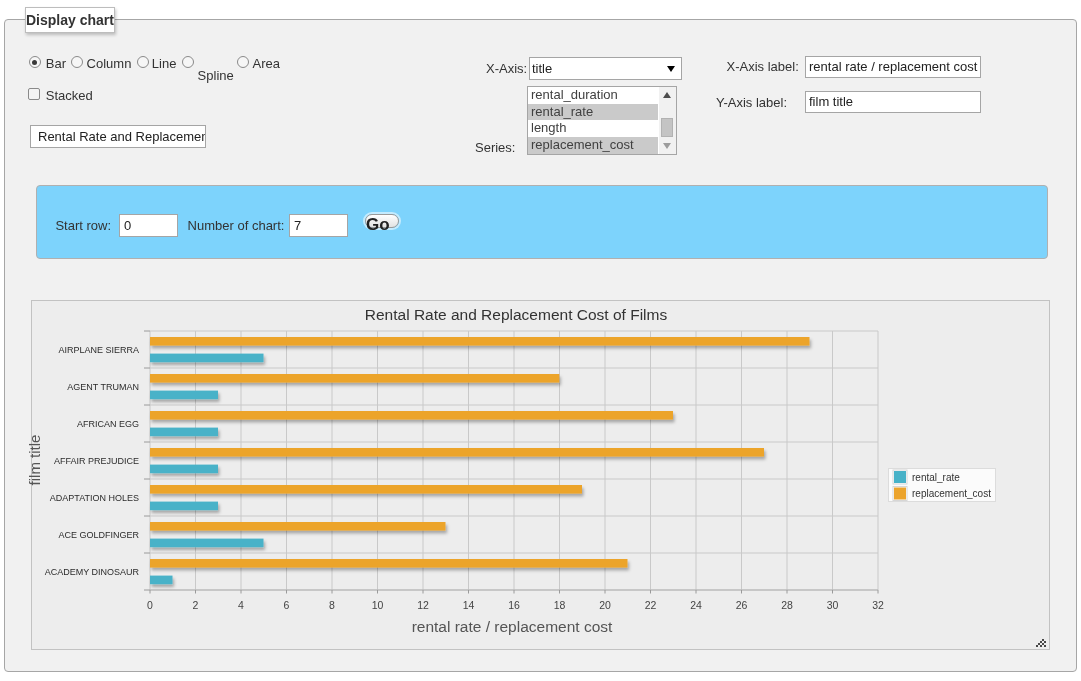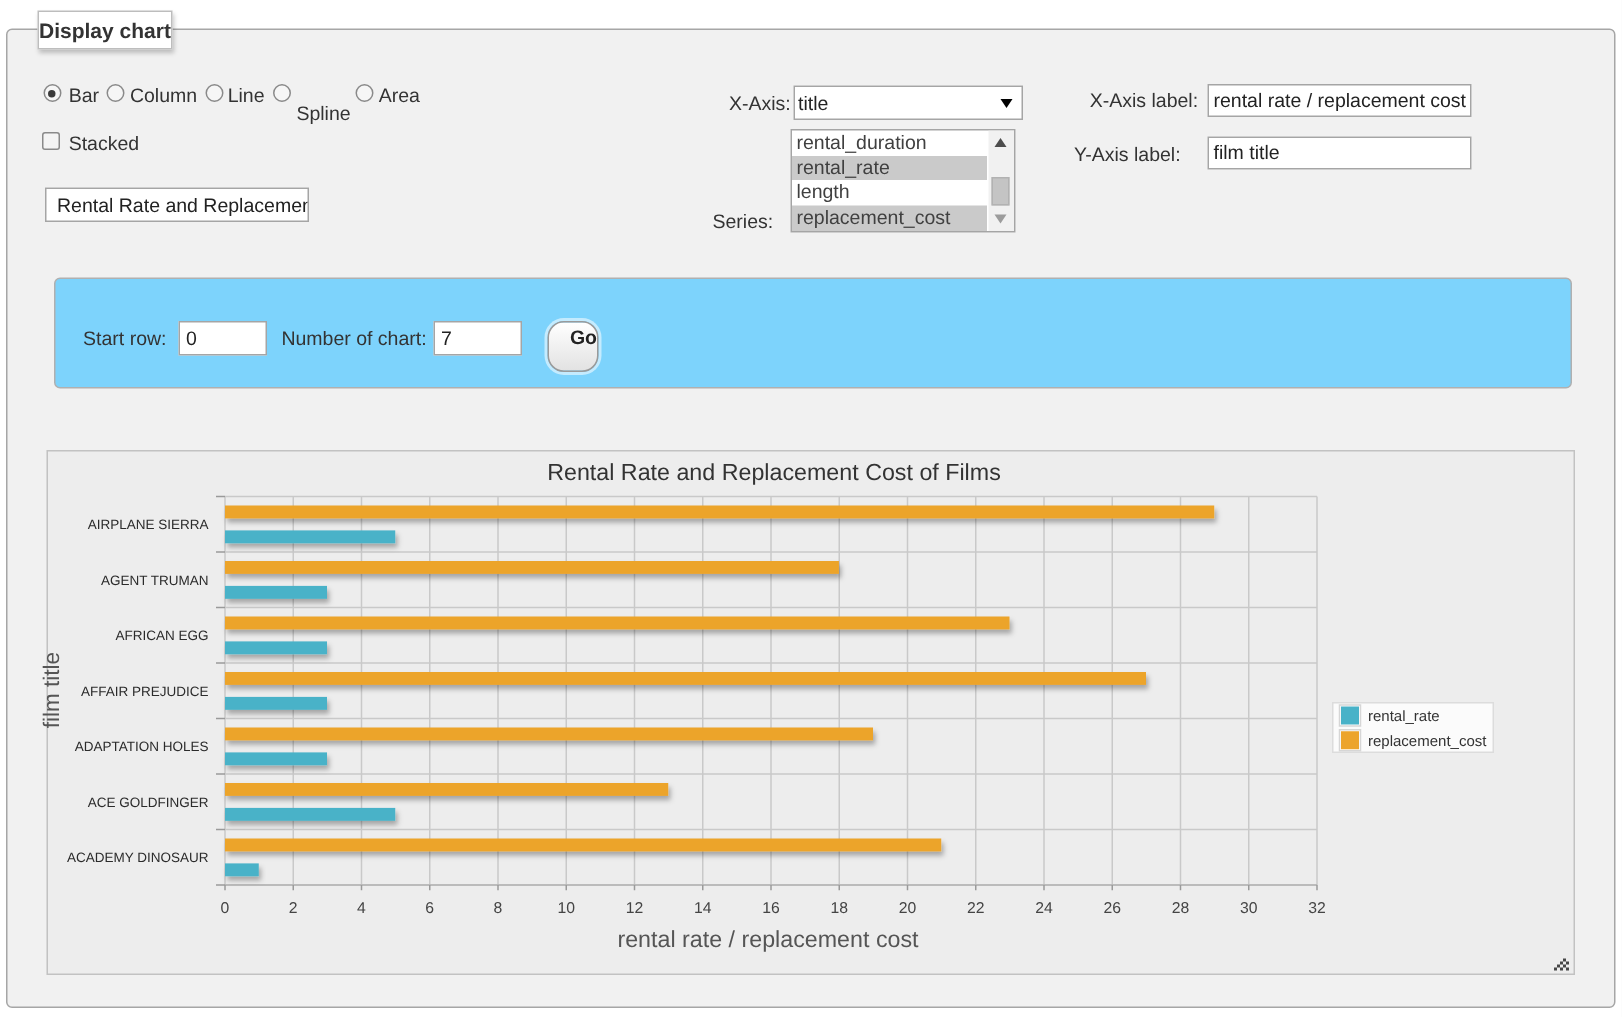--- a/index.html
+++ b/index.html
@@ -14,21 +14,21 @@
 .sel { position:absolute; left:529px; top:57px; width:153px; height:23px; background:#fff; border:1px solid #a5a5a5; font-size:13px; color:#222; line-height:21px; padding-left:2px; }
 .sel .arr { position:absolute; right:6px; top:8px; width:0; height:0; border-left:4.5px solid transparent; border-right:4.5px solid transparent; border-top:6px solid #000; }
 .listbox { position:absolute; left:527px; top:86px; width:150px; height:69px; background:#fff; border:1px solid #a5a5a5; overflow:hidden; }
 .opt { height:16.7px; line-height:16.5px; padding-left:3px; font-size:13px; color:#404040; white-space:nowrap; width:130px; }
 .opt.selon { background:#cacaca; }
 .sbar { position:absolute; right:0; top:0; width:17px; height:67px; background:#f1f1f1; }
 .sbar .up { position:absolute; top:5px; left:3.5px; width:0; height:0; border-left:4.5px solid transparent; border-right:4.5px solid transparent; border-bottom:6px solid #4d4d4d; }
 .sbar .dn { position:absolute; bottom:5px; left:3.5px; width:0; height:0; border-left:4.5px solid transparent; border-right:4.5px solid transparent; border-top:6px solid #9c9c9c; }
 .sbar .th { position:absolute; top:31px; left:2px; width:12px; height:19px; background:#c4c4c4; border:1px solid #b2b2b2; }
 .midbox { position:absolute; left:36px; top:185px; width:1012px; height:74px; background:#7dd3fc; border:1px solid #b0b0b0; border-radius:4px; }
-.gobtn { position:absolute; left:328px; top:28px; width:34px; height:34px; border:1px solid #9a9a9a; border-radius:11px; background:linear-gradient(#ffffff,#e2e2e2); font-size:13px; font-weight:bold; color:#222; text-align:right; line-height:20px; box-shadow:0 0 0 2px rgba(255,255,255,0.55); }
+.gobtn { position:absolute; left:328px; top:28px; width:34px; height:14px; border:1px solid #9a9a9a; border-radius:11px; background:linear-gradient(#ffffff,#e2e2e2); font-size:17px; font-weight:bold; color:#222; text-align:left; line-height:20px; box-shadow:0 0 0 2px rgba(255,255,255,0.55); }
 .chartbox { position:absolute; left:31px; top:300px; width:1019px; height:350px; background:#ededed; border:1px solid #c2c2c2; }
 .chartbox svg { position:absolute; left:-1px; top:-1px; }
 .ytitle { position:absolute; left:9px; top:452px; width:52px; height:16px; line-height:16px; font-size:15px; color:#555; transform:rotate(-90deg); text-align:center; z-index:5; }
 </style>
 </head>
 <body>
 <div class="fs"></div>
 <div class="fs-legend">Display chart</div>
 
 <span class="radio on" style="left:28.5px;"></span>

